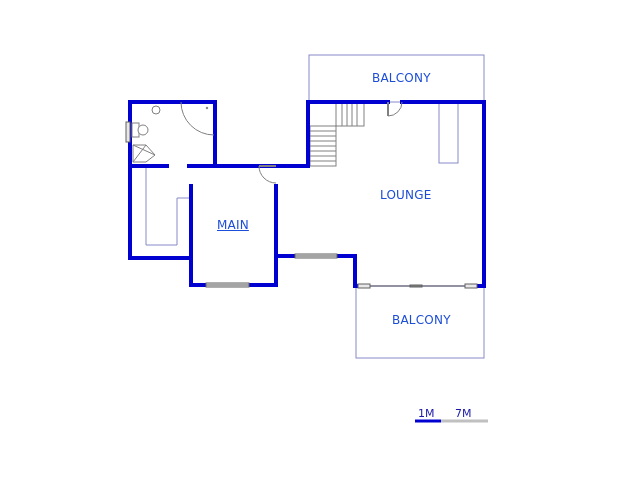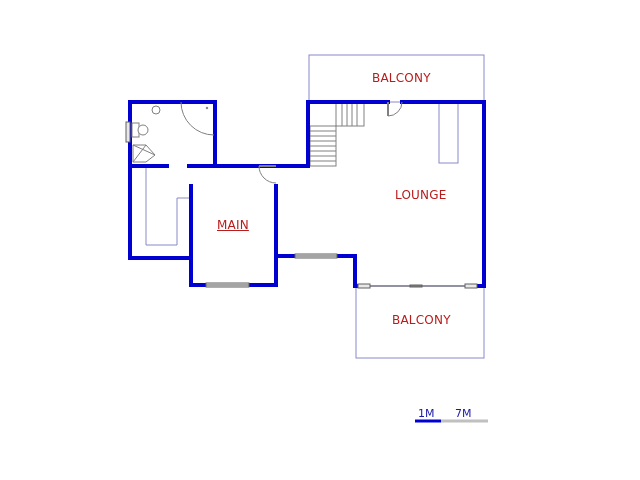--- a/index.html
+++ b/index.html
@@ -1,18 +1,18 @@
 <!DOCTYPE html>
 <html><head>
 <meta charset="utf-8">
 <style>
   html, body { margin:0; padding:0; background:#ffffff; }
   body { width:640px; height:480px; position:relative; overflow:hidden; font-family:"DejaVu Sans", sans-serif; }
   svg { position:absolute; left:0; top:0; }
-  .label { position:absolute; color:#b91c1c; font-size:12px; font-family:"DejaVu Sans", sans-serif; letter-spacing:0.2px; }
+  .label { position:absolute; color:#1d4ed8; font-size:12px; font-family:"DejaVu Sans", sans-serif; letter-spacing:0.2px; }
   .scale-label { position:absolute; color:#1a1aa8; font-size:11px; font-family:"DejaVu Sans", sans-serif; }
 </style>
 </head>
 <body>
 
 <svg width="640" height="480" viewBox="0 0 640 480">
 
   <rect x="309" y="55" width="175" height="47" fill="none" stroke="#8888c8" stroke-width="1"></rect>
   <rect x="356" y="286" width="128" height="72" fill="none" stroke="#8888c8" stroke-width="1"></rect>
 
@@ -88,18 +88,18 @@
     <circle cx="207" cy="108" r="0.8" fill="#404040"></circle>
   </g>
 
   <g>
     <line x1="415" y1="421" x2="441" y2="421" stroke="#0000d0" stroke-width="3"></line>
     <line x1="441" y1="421" x2="488" y2="421" stroke="#c0c0c0" stroke-width="3"></line>
   </g>
 </svg>
 
 <div class="label" style="left:372px; top:71px;">BALCONY</div>
-<div class="label" style="left:395px; top:188px;">LOUNGE</div>
+<div class="label" style="left:380px; top:188px;">LOUNGE</div>
 <div class="label" style="left:217px; top:218px;text-decoration:underline;">MAIN</div>
 <div class="label" style="left:392px; top:313px;">BALCONY</div>
 
 <div class="scale-label" style="left:418px; top:407px;">1M</div>
 <div class="scale-label" style="left:455px; top:407px;">7M</div>
 
 </body></html>

